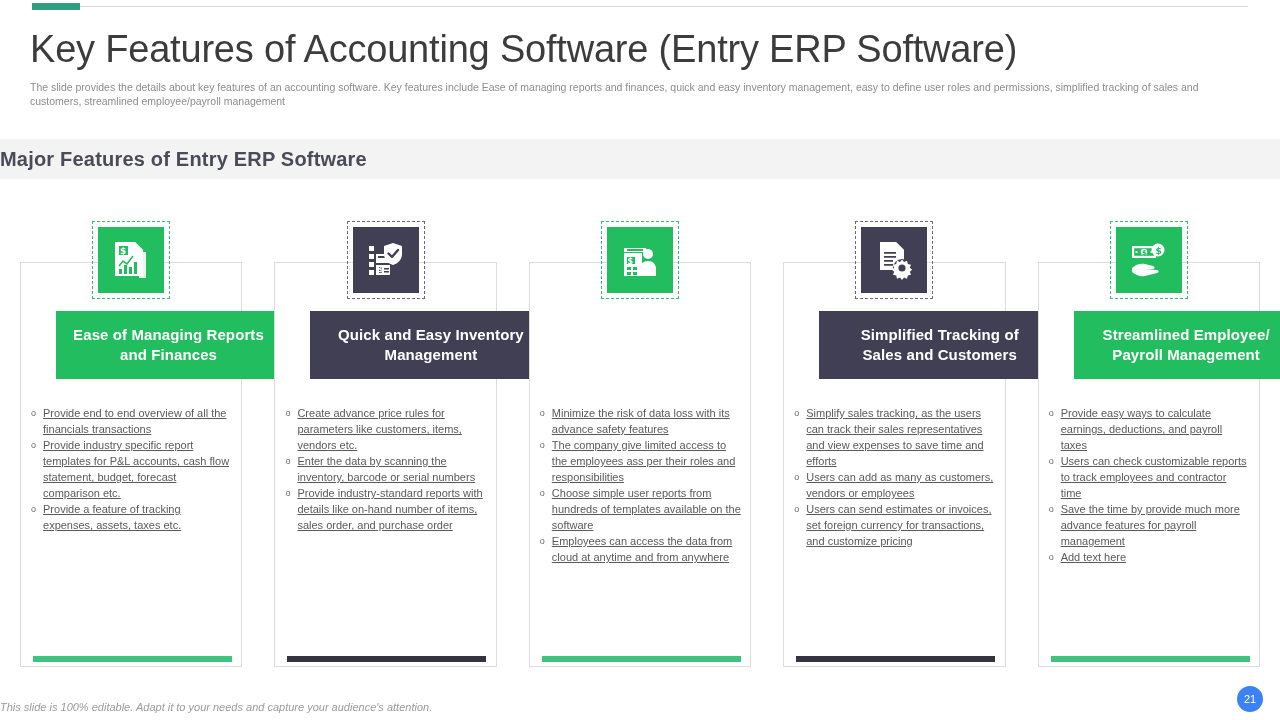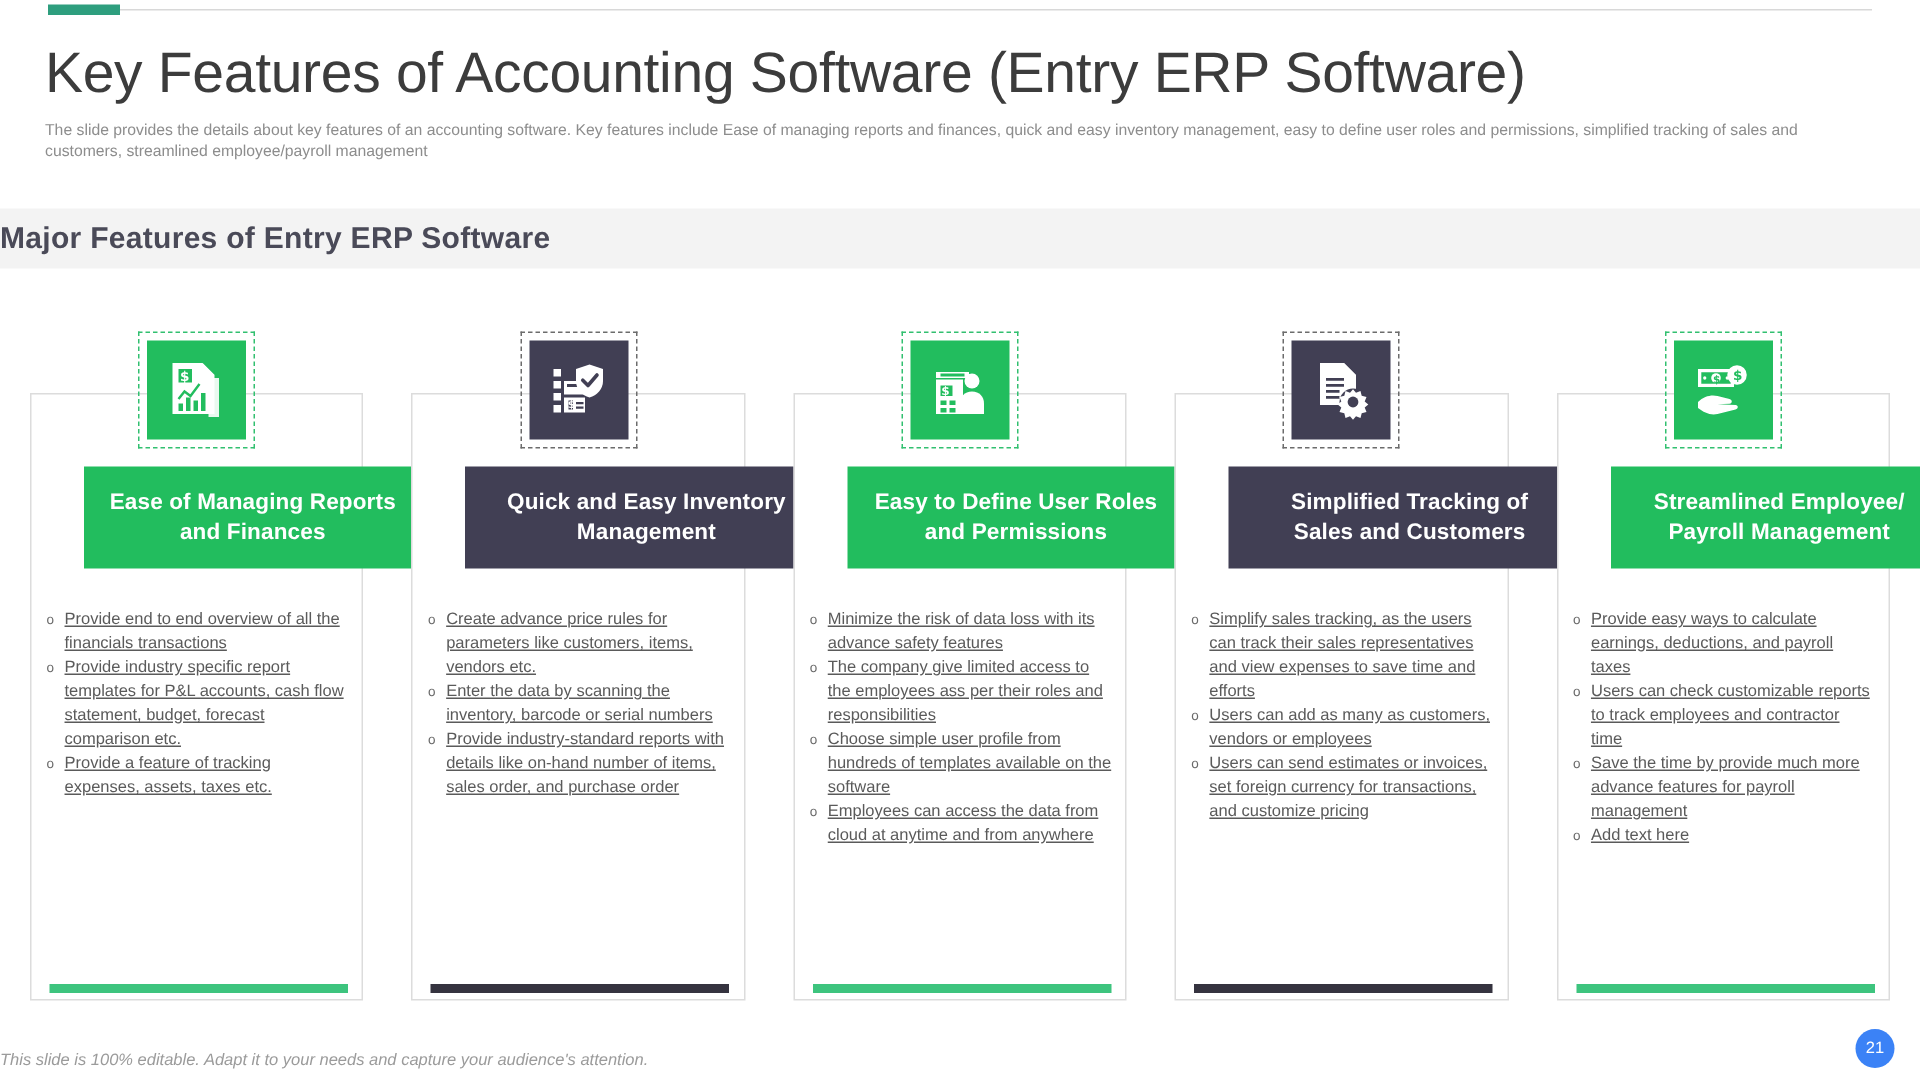--- a/index.html
+++ b/index.html
@@ -194,36 +194,33 @@
       </div>
       <div class="card">
         <div class="icon-wrap">
           <div class="icon-dash green"></div>
           <div class="icon-box green">
             <svg width="40" height="40" viewBox="0 0 40 40">
               <use href="#ic-user-roles-icon"></use>
             </svg>
           </div>
         </div>
-        <div class="card-head green">
-          <span>Easy to Define User Roles and Permissions</span>
-        </div>
         <div class="card-body">
           <ul class="bullets">
             <li>
               <span class="marker">o</span>
               <span class="btext">Minimize the risk of data loss with its advance safety features</span>
             </li>
             <li>
               <span class="marker">o</span>
               <span class="btext">The company  give  limited access to the employees ass per their roles and responsibilities</span>
             </li>
             <li>
               <span class="marker">o</span>
-              <span class="btext">Choose  simple user  profile from hundreds  of templates available  on the software</span>
+              <span class="btext">Choose  simple user  reports from hundreds  of templates available  on the software</span>
             </li>
             <li>
               <span class="marker">o</span>
               <span class="btext">Employees can access the data from  cloud at anytime and from anywhere</span>
             </li>
           </ul>
         </div>
         <div class="card-bottom green"></div>
       </div>
       <div class="card">

